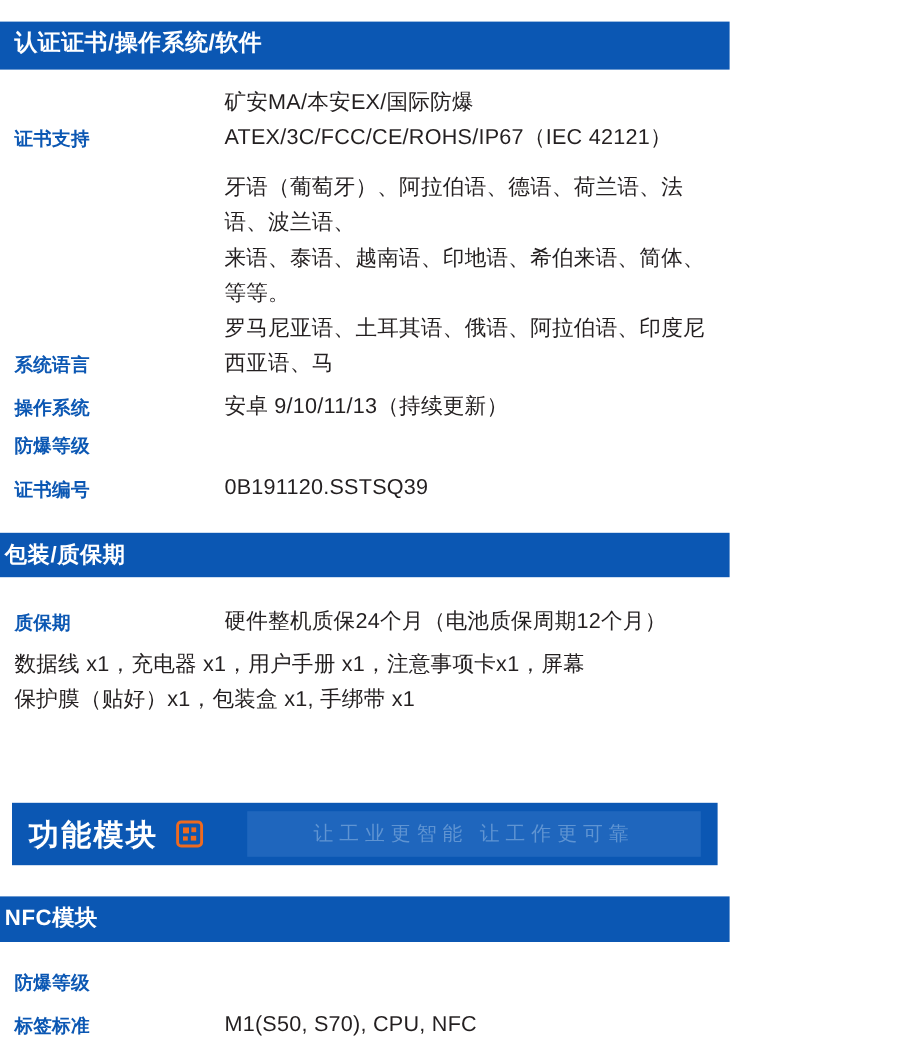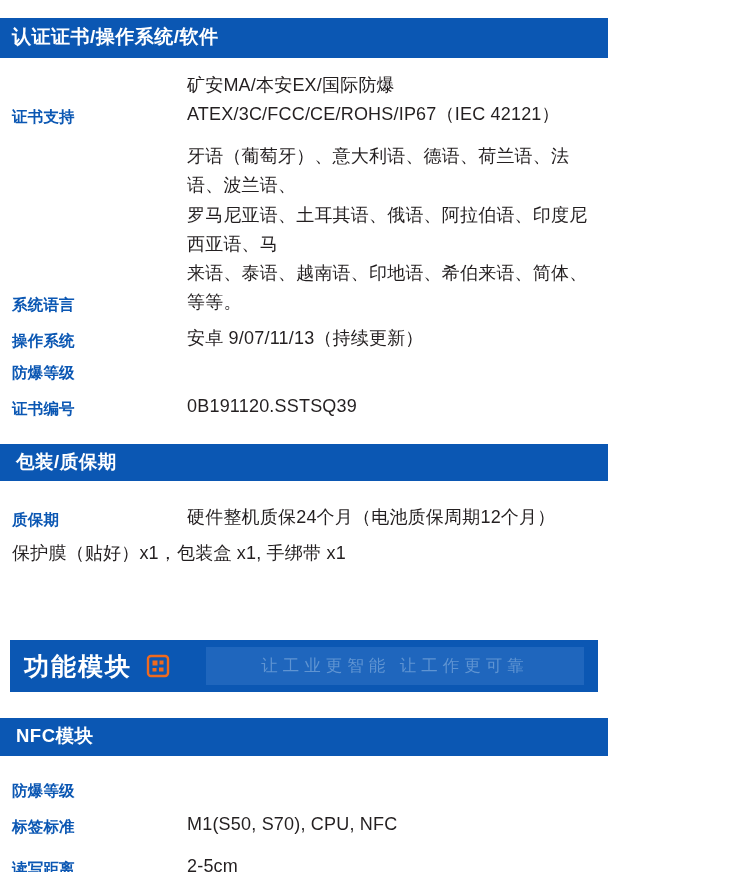--- a/index.html
+++ b/index.html
@@ -17,21 +17,21 @@
   
   .section-bar {
     background: #0b57b3;
     color: #ffffff;
     font-size: 19px;
     font-weight: bold;
     letter-spacing: 0.5px;
     padding: 9px 0 10px 12px;
     line-height: 1.1;
   }
-  .section-bar.thin { padding: 8px 0 9px 16px; font-size: 18.5px; }
+  .section-bar.thin { padding: 8px 0 9px 4px; font-size: 18.5px; }
 
   
   .spec-table { width: 100%; padding: 0 12px; }
   .row { display: flex; align-items: flex-end; }
   .label {
     width: 175px;
     flex: 0 0 175px;
     color: #0b57b3;
     font-weight: bold;
     font-size: 15.5px;
@@ -112,32 +112,32 @@
         <span class="ln">矿安MA/本安EX/国际防爆</span>
         <span class="ln">ATEX/3C/FCC/CE/ROHS/IP67（IEC 42121）</span>
       </div>
     </div>
 
     <div class="gap-md"></div>
 
     <div class="row">
       <div class="label">系统语言</div>
       <div class="value">
-        <span class="ln">牙语（葡萄牙）、意大利语、德语、荷兰语、法语、波兰语、</span>
+        <span class="ln">牙语（葡萄牙）、阿拉伯语、德语、荷兰语、法语、波兰语、</span>
+        <span class="ln">来语、泰语、越南语、印地语、希伯来语、简体、等等。</span>
         <span class="ln">罗马尼亚语、土耳其语、俄语、阿拉伯语、印度尼西亚语、马</span>
-        <span class="ln">来语、泰语、越南语、印地语、希伯来语、简体、等等。</span>
       </div>
     </div>
 
     <div class="gap-sm"></div>
 
     <div class="row">
       <div class="label">操作系统</div>
       <div class="value">
-        <span class="ln">安卓 9/07/11/13（持续更新）</span>
+        <span class="ln">安卓 9/10/11/13（持续更新）</span>
       </div>
     </div>
 
     <div class="gap-sm"></div>
 
     <div class="row">
       <div class="label">防爆等级</div>
     </div>
 
     <div class="gap-sm"></div>
@@ -163,20 +163,21 @@
       <div class="label">质保期</div>
       <div class="value">
         <span class="ln">硬件整机质保24个月（电池质保周期12个月）</span>
       </div>
     </div>
 
     <div class="gap-sm"></div>
 
     <div class="row">
       <div class="value">
+        <span class="ln">数据线 x1，充电器 x1，用户手册 x1，注意事项卡x1，屏幕</span>
         <span class="ln">保护膜（贴好）x1，包装盒 x1, 手绑带 x1</span>
       </div>
     </div>
 
   </div>
 
   <div style="height:72px"></div>
 
   <div class="feature-banner">
     <div class="feature-title">功能模块</div>

